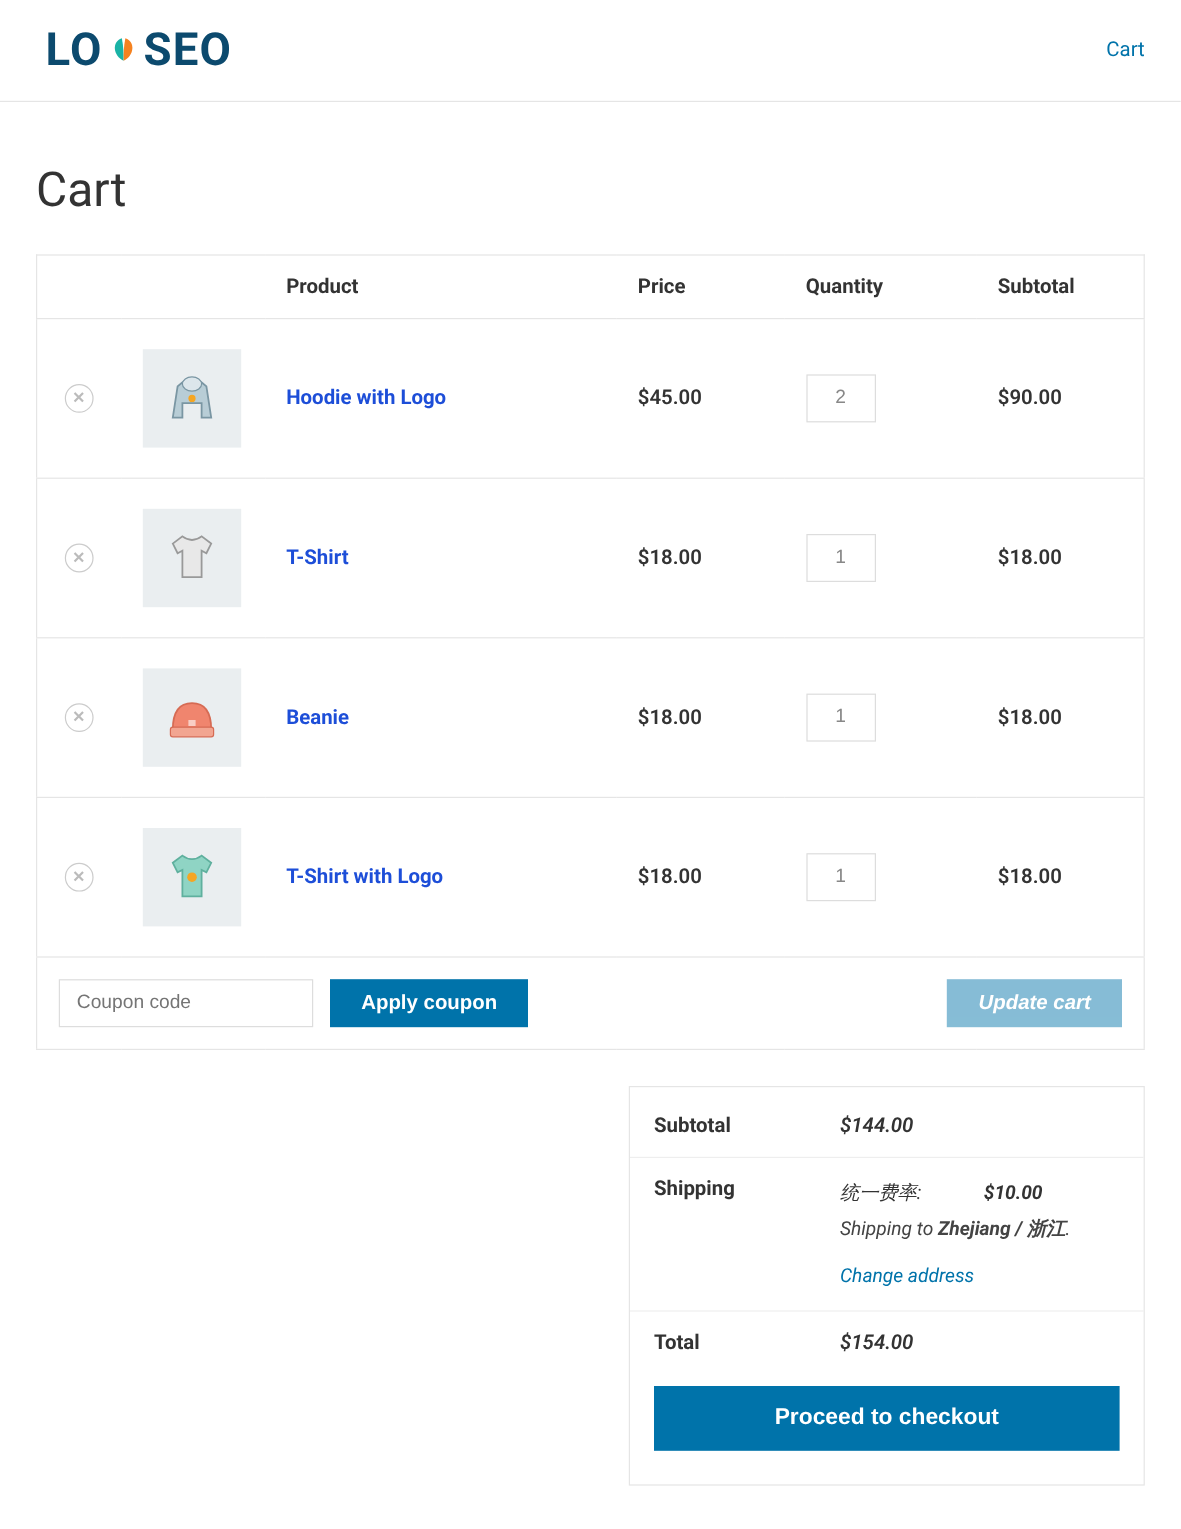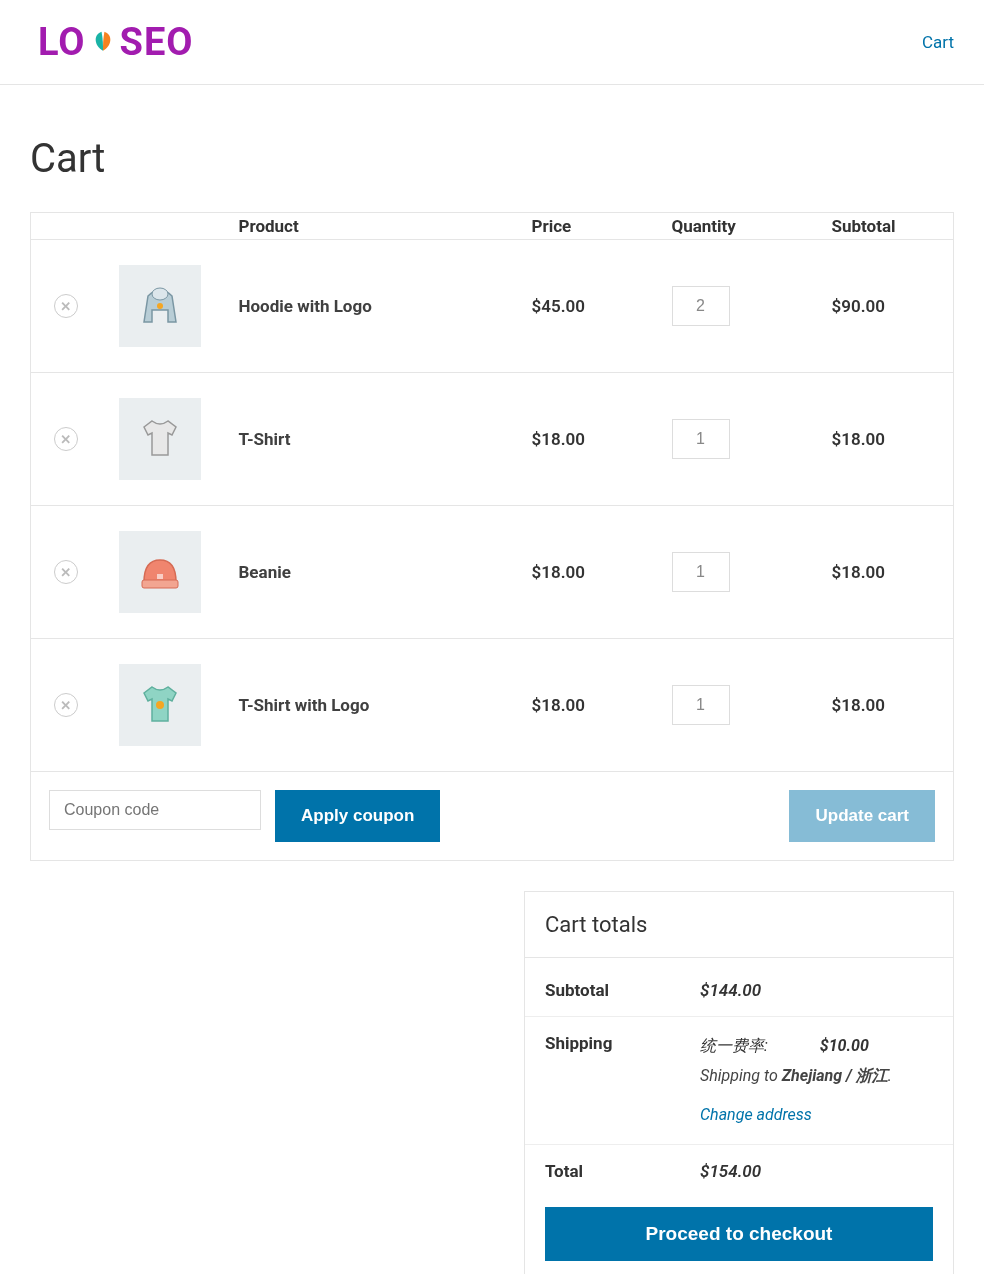--- a/index.html
+++ b/index.html
@@ -14,21 +14,21 @@
       justify-content: space-between;
       align-items: center;
       padding: 20px 30px 20px 38px;
       border-bottom: 1px solid #e5e5e5;
     }
     .logo {
       display: flex;
       align-items: center;
       font-size: 38px;
       font-weight: 700;
-      color: #a21caf;
+      color: #0c4a6e;
       letter-spacing: 1px;
     }
     .logo .leaf-wrap { display: inline-flex; margin: 0 1px; }
     .nav-link {
       color: #0073aa;
       text-decoration: none;
       font-size: 17px;
     }
     .container {
       padding: 50px 30px;
@@ -39,21 +39,21 @@
       color: #333;
       margin-bottom: 30px;
     }
     .cart-table {
       width: 100%;
       border-collapse: collapse;
       border: 1px solid #e5e5e5;
     }
     .cart-table th {
       text-align: left;
-      padding: 3px 18px;
+      padding: 16px 18px;
       font-weight: 700;
       font-size: 17px;
       border-bottom: 1px solid #e5e5e5;
     }
     .cart-table th.col-price, .cart-table td.col-price,
     .cart-table th.col-subtotal, .cart-table td.col-subtotal,
     .cart-table th.col-qty, .cart-table td.col-qty {
       text-align: left;
     }
     .cart-table td {
@@ -85,21 +85,21 @@
     }
     .thumb {
       width: 82px;
       height: 82px;
       background: #eaeef0;
       display: flex;
       align-items: center;
       justify-content: center;
     }
     .product-link {
-      color: #404040;
+      color: #1d4ed8;
       text-decoration: none;
       font-weight: 700;
       font-size: 17px;
     }
     .qty-input {
       width: 58px;
       height: 40px;
       border: 1px solid #ddd;
       text-align: center;
       font-size: 16px;
@@ -118,35 +118,36 @@
       gap: 14px;
     }
     .coupon-input {
       width: 212px;
       height: 40px;
       border: 1px solid #ddd;
       padding: 0 14px;
       font-size: 16px;
     }
     .btn {
-      height: 52px;
+      height: 40px;
       padding: 0 26px;
       border: none;
       cursor: pointer;
       font-size: 17px;
       font-weight: 700;
     }
     .btn-primary {
       background: #0073aa;
       color: #fff;
     }
     .btn-disabled {
       background: #80b9d4;
       color: #fff;
       opacity: 0.95;
+      font-style: italic;
     }
     .cart-totals {
       width: 430px;
       margin-left: auto;
       margin-top: 30px;
       border: 1px solid #e5e5e5;
     }
     .cart-totals h2 {
       font-size: 22px;
       font-weight: 400;
@@ -301,21 +302,20 @@
               <button class="btn btn-primary">Apply coupon</button>
             </div>
             <button class="btn btn-disabled">Update cart</button>
           </div>
         </td>
       </tr>
     </tfoot>
   </table>
 
   <div class="cart-totals">
-    <h2>Cart totals</h2>
     <div class="cart-totals-inner">
     <table class="totals-table">
       <tbody>
             <tr>
         <th>Subtotal</th>
         <td>$144.00</td>
       </tr>
       <tr>
         <th>Shipping</th>
         <td>

